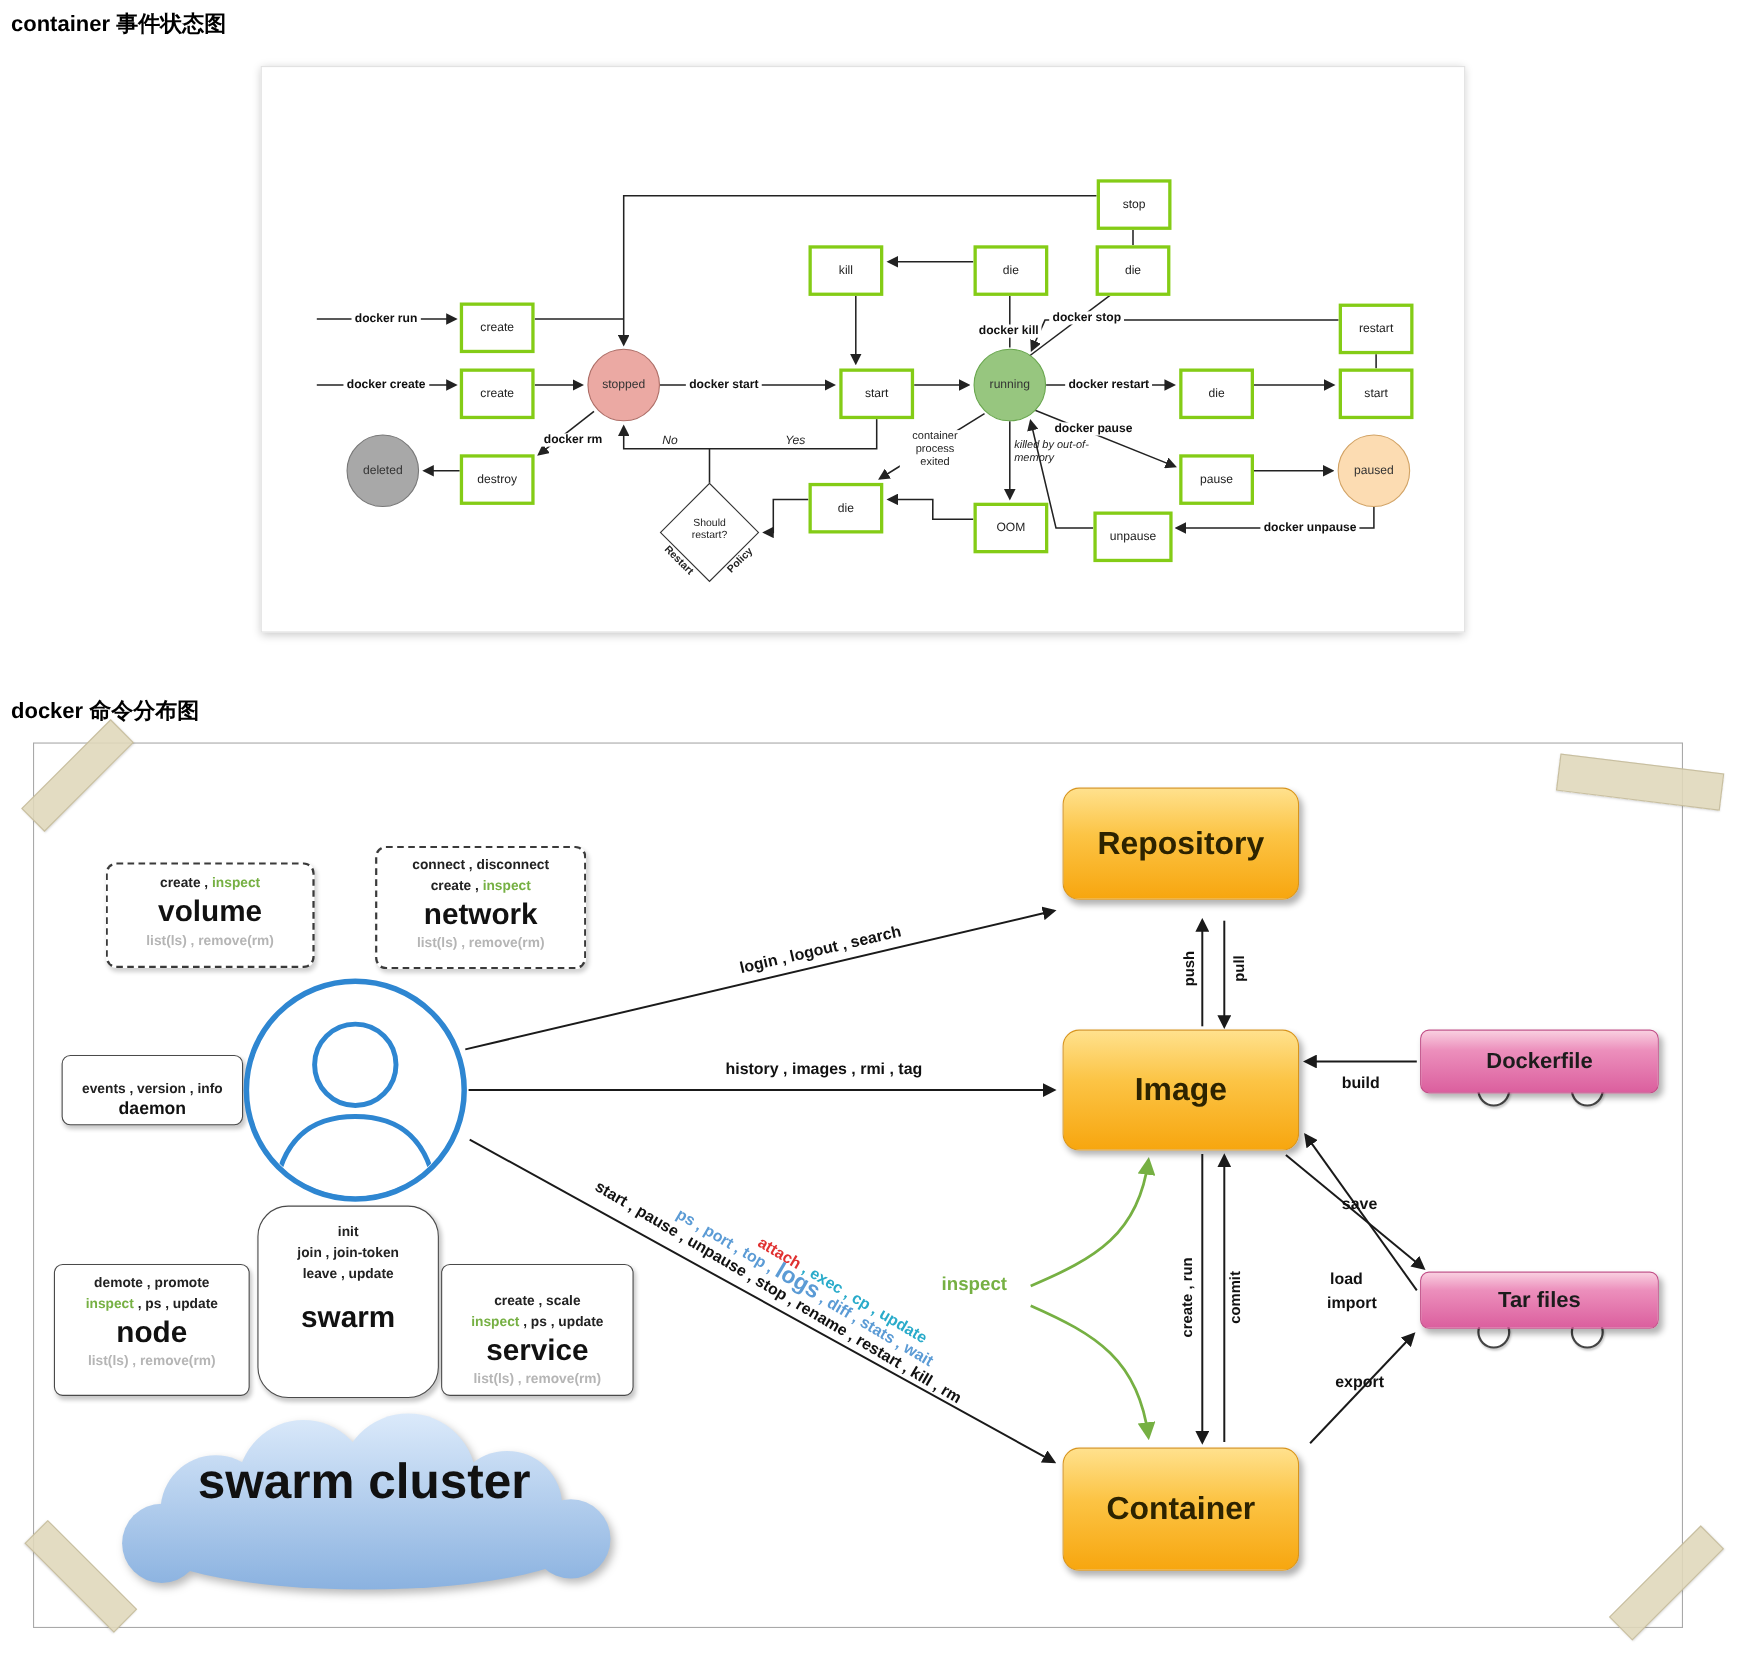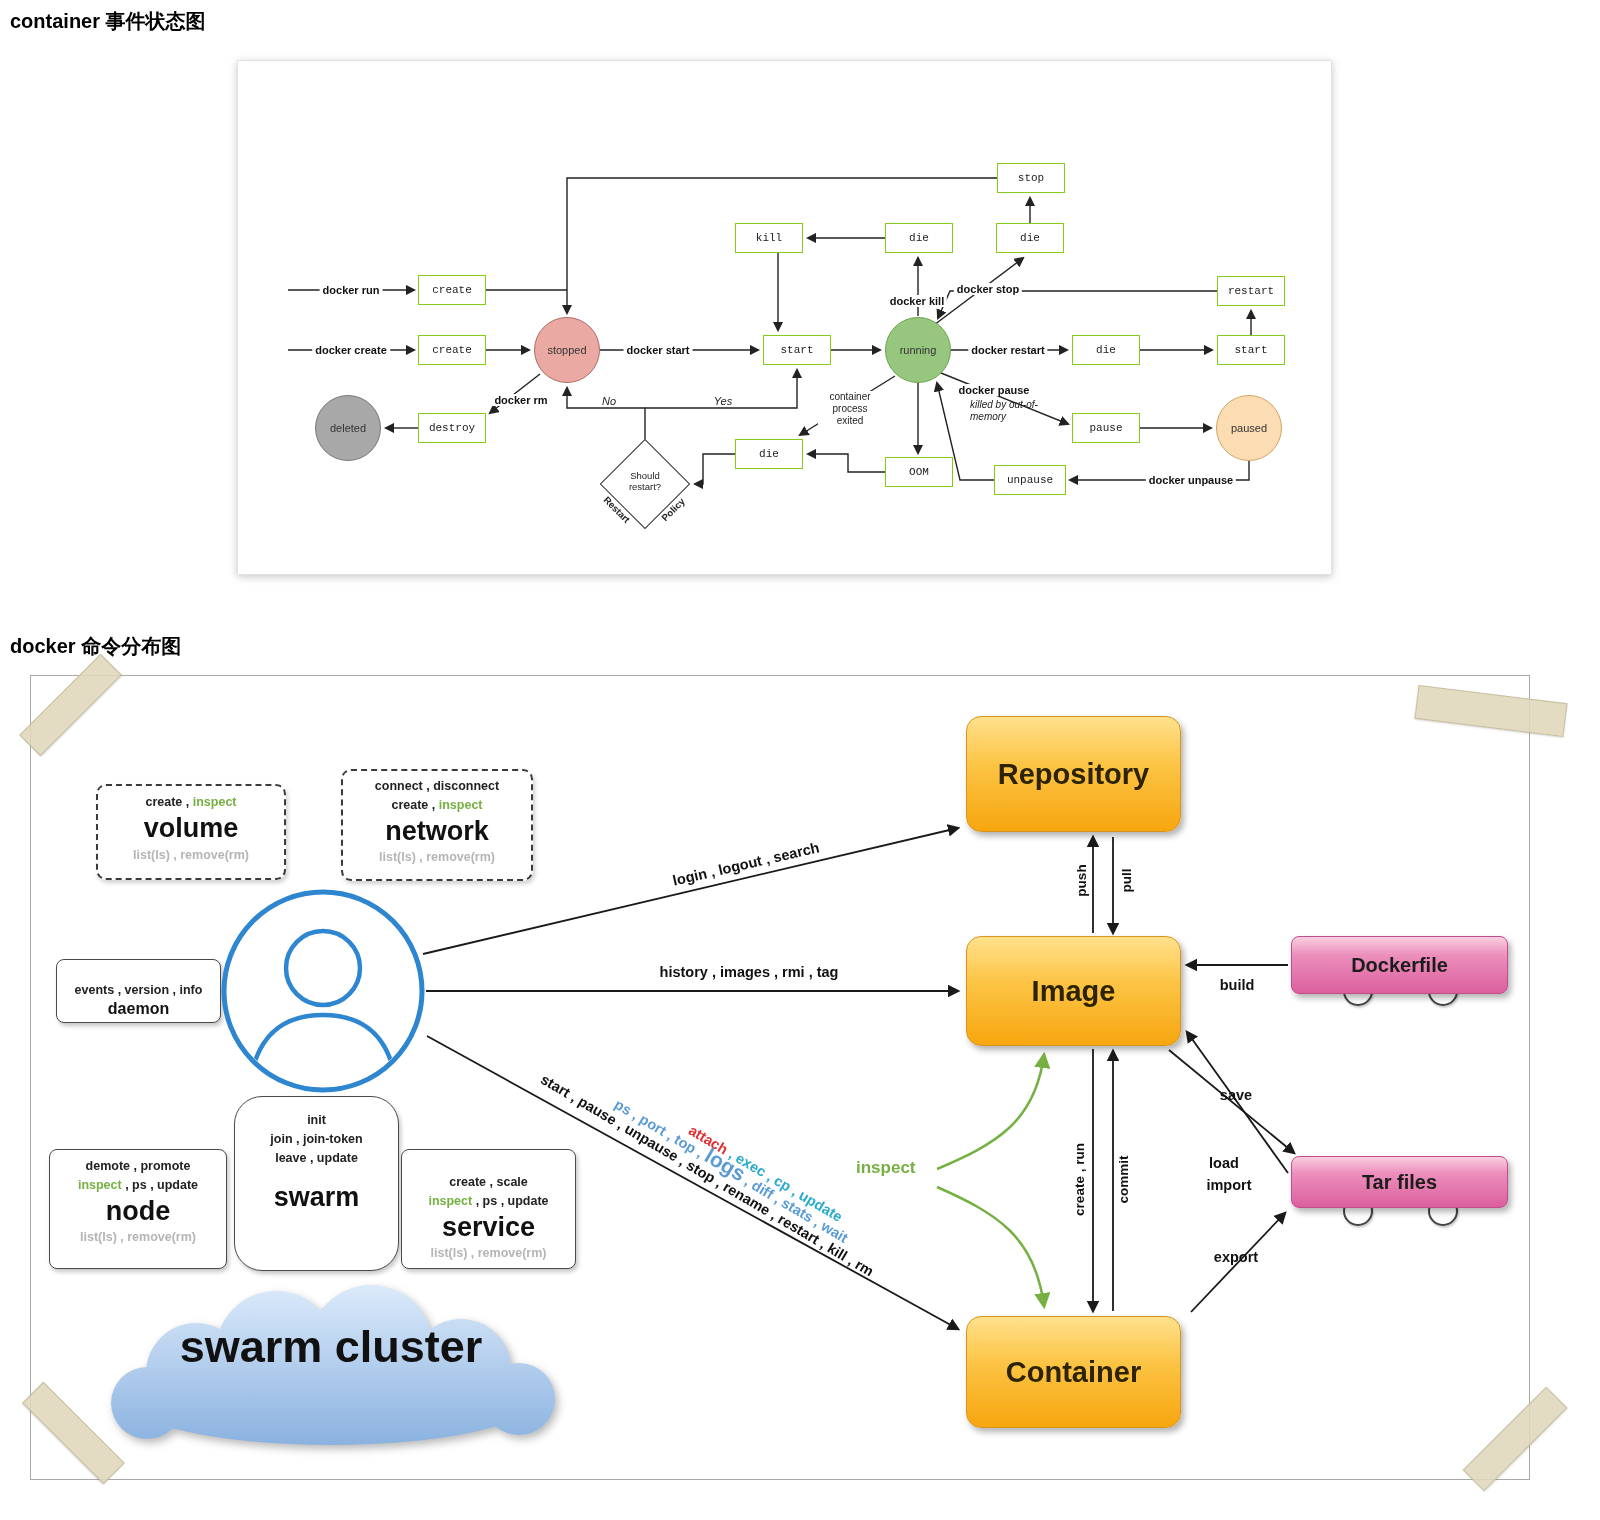--- a/index.html
+++ b/index.html
@@ -5,30 +5,30 @@
   * { margin:0; padding:0; box-sizing:border-box; }
   html,body { background:#fff; }
   body { font-family:"Liberation Sans", sans-serif; color:#111; }
   .page { position:relative; width:1600px; height:1520px; background:#fff; overflow:hidden; }
   .h-title { position:absolute; font-size:20px; font-weight:bold; color:#000; }
 
   
   #card1 { position:absolute; left:237px; top:60px; width:1095px; height:515px; background:#fff;
            border:1px solid #e2e2e2; box-shadow:0 2px 8px rgba(0,0,0,.22); }
   .overlay { position:absolute; left:0; top:0; }
-  .ebox { position:absolute; width:68px; height:30px; border:1px solid #84cc16; background:#fff;
-          font-size:11px; color:#222; display:flex; align-items:center; justify-content:center;font-family:Liberation Mono, monospace; }
+  .ebox { position:absolute; width:68px; height:46px; border:3px solid #84cc16; background:#fff;
+          font-size:11px; color:#222; display:flex; align-items:center; justify-content:center; }
   .scircle { position:absolute; width:66px; height:66px; border-radius:50%; font-size:11px; color:#333;
              display:flex; align-items:center; justify-content:center; }
   .lbl { position:absolute; font-size:11px; font-weight:bold; color:#111; background:#fff; padding:0 3px;
          transform:translate(-50%,-50%); white-space:nowrap; }
   .note { position:absolute; font-size:11px; font-style:italic; color:#222; background:#fff; padding:0 2px;
           transform:translate(-50%,-50%); }
   .note2 { position:absolute; font-size:10px; text-align:center; line-height:1.2; background:#fff; color:#222; }
-  .note3 { position:absolute; font-size:10px; font-style:italic; line-height:1.2; color:#222;margin-left:48px; }
+  .note3 { position:absolute; font-size:10px; font-style:italic; line-height:1.2; color:#222; }
   .diamond { position:absolute; left:375px; top:391px; width:64px; height:64px; background:#fff;
              border:1px solid #333; transform:rotate(45deg); }
   .diamond-text { position:absolute; font-size:9.5px; text-align:center; line-height:1.15; color:#222; }
   .plabel { position:absolute; width:60px; text-align:center; font-size:9.5px; font-weight:bold; color:#222; }
 
   
   #card2 { position:absolute; left:30px; top:675px; width:1500px; height:805px; background:#fff;
            border:1px solid #a9a9a9; }
   .tape { position:absolute; background:rgba(223,215,186,.88); border:1px solid rgba(176,166,132,.55);
           box-shadow:0 1px 2px rgba(0,0,0,.15); }
@@ -255,21 +255,21 @@
           <circle cx="185" cy="70" r="60"></circle>
           <circle cx="280" cy="66" r="62"></circle>
           <circle cx="370" cy="88" r="50"></circle>
           <circle cx="428" cy="118" r="36"></circle>
           <circle cx="56" cy="122" r="36"></circle>
         </g>
       </svg>
       <div class="cloud-text" style="top:40px">swarm cluster</div>
     </div>
 
-    <div class="onode" style="left:935px;top:40px;width:215px;height:116px">Repository</div>
+    <div class="onode" style="left:935px;top:40px;width:215px;height:102px">Repository</div>
     <div class="onode" style="left:935px;top:260px;width:215px;height:110px">Image</div>
     <div class="onode" style="left:935px;top:640px;width:215px;height:112px">Container</div>
 
     <div class="wheel" style="left:1312px;top:300px"></div>
     <div class="wheel" style="left:1397px;top:300px"></div>
     <div class="pnode" style="left:1260px;top:260px;width:217px;height:58px">Dockerfile</div>
     <div class="wheel" style="left:1312px;top:520px"></div>
     <div class="wheel" style="left:1397px;top:520px"></div>
     <div class="pnode" style="left:1260px;top:480px;width:217px;height:52px">Tar files</div>
 

